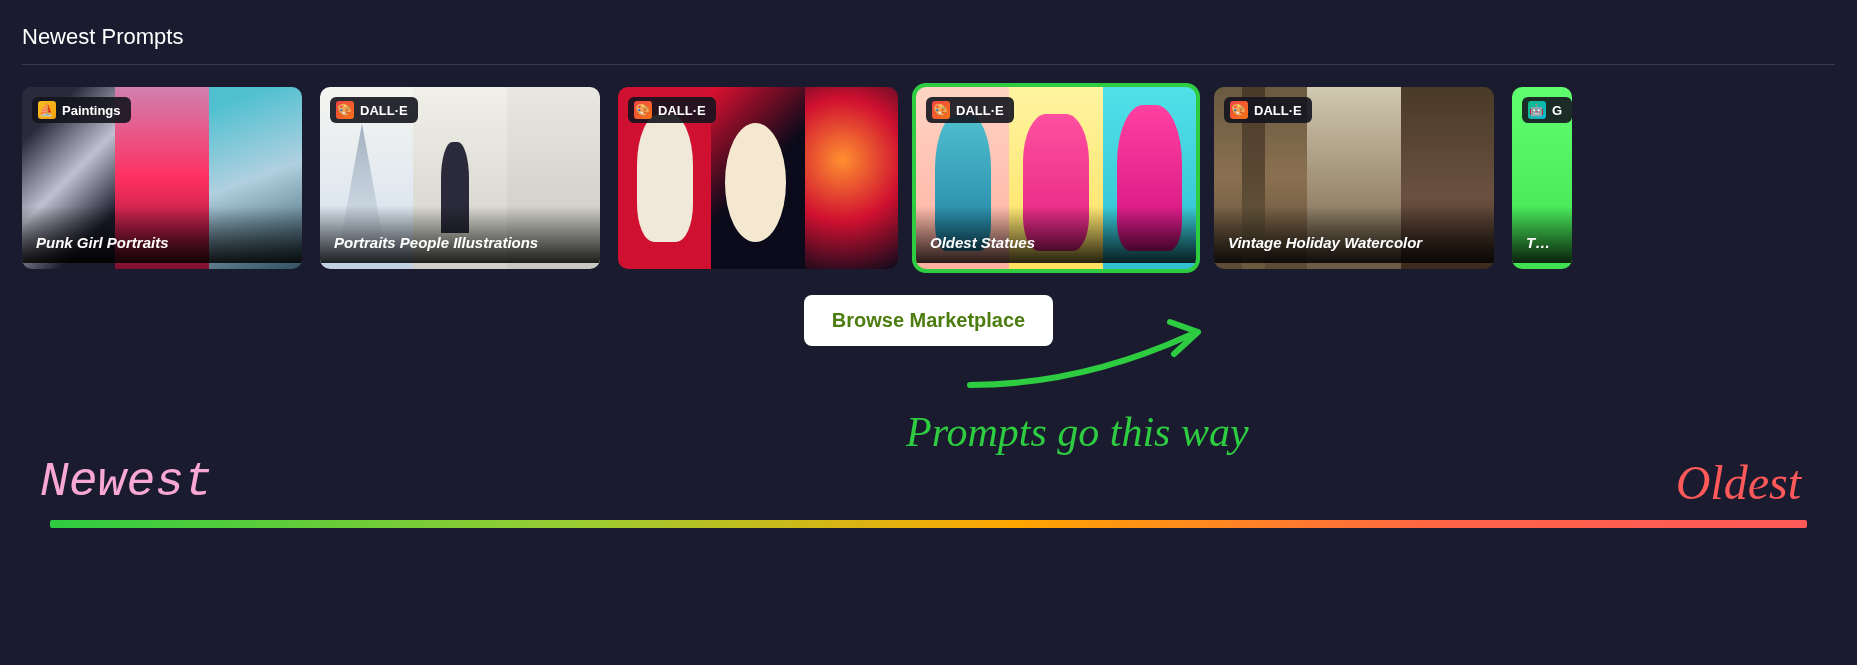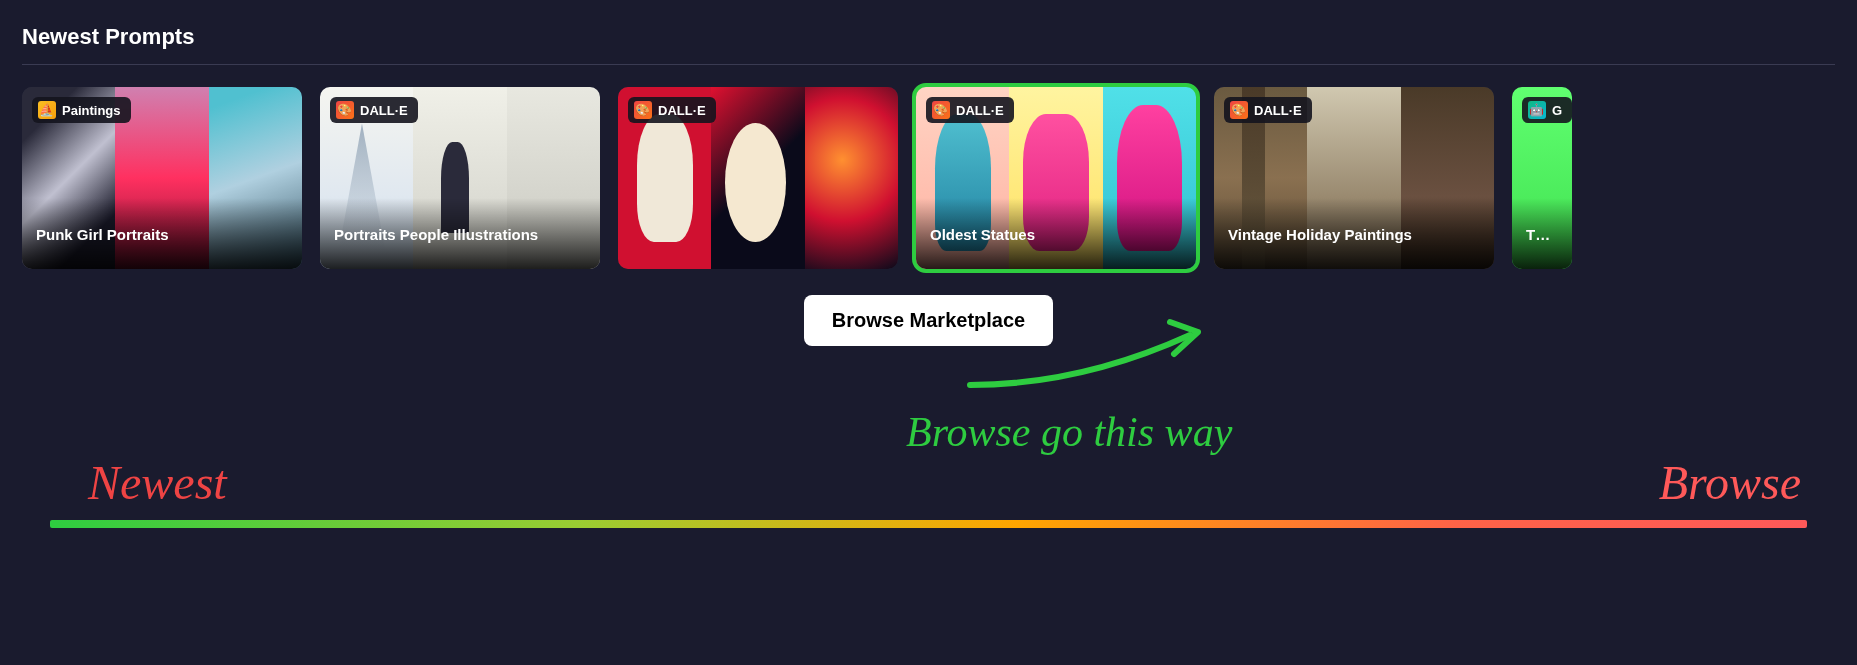--- a/index.html
+++ b/index.html
@@ -7,21 +7,21 @@
     background: #1a1b2e;
     font-family: -apple-system, BlinkMacSystemFont, 'Segoe UI', sans-serif;
     color: #fff;
     width: 1857px;
     height: 665px;
     overflow: hidden;
     position: relative;
   }
   .section-title {
     font-size: 22px;
-    font-weight: 700;
+    font-weight: 400;
     padding: 24px 22px 14px;
   }
   .divider {
     height: 1px;
     background: #3a3b52;
     margin: 0 22px;
   }
   .card-row {
     display: flex;
     gap: 18px;
@@ -70,34 +70,35 @@
     align-items: center;
     justify-content: center;
     border-radius: 3px;
     font-size: 12px;
   }
   .badge-icon.midjourney { background: linear-gradient(135deg,#fbbf24,#f59e0b); }
   .badge-icon.dalle { background: linear-gradient(135deg,#ef4444,#f97316); }
   .badge-icon.gpt { background: linear-gradient(135deg,#10b981,#06b6d4); }
   .card-title {
     position: absolute;
-    bottom: 0;
+    bottom: 6px;
     left: 0;
     right: 0;
     background: linear-gradient(transparent, rgba(0,0,0,0.85));
-    padding: 28px 14px 26px;
+    padding: 28px 14px 12px;
     font-size: 15px;
     font-weight: 700;
     white-space: nowrap;
     overflow: hidden;
     text-overflow: ellipsis;
+    font-style: italic;
   }
   .browse-btn {
     background: #fff;
-    color: #000000;
+    color: #4d7c0f;
     border: none;
     border-radius: 8px;
     padding: 14px 28px;
     font-size: 20px;
     font-weight: 700;
     cursor: pointer;
     display: block;
     margin: 4px auto 0;
   }
   .annotation-arrow {
@@ -111,25 +112,24 @@
     left: 906px;
     color: #2ecc40;
     font-family: 'Brush Script MT', cursive;
     font-size: 42px;
     font-style: italic;
   }
   .newest-label {
     position: absolute;
     top: 455px;
     left: 40px;
-    color: #ef4444;
-    font-family: Liberation Serif, serif;
+    color: #f9a8d4;
+    font-family: Liberation Mono, monospace;
     font-size: 48px;
     font-style: italic;
-    margin-left: 48px;
   }
   .oldest-label {
     position: absolute;
     top: 455px;
     right: 56px;
     color: #ff5959;
     font-family: 'Brush Script MT', cursive;
     font-size: 48px;
     font-style: italic;
   }
@@ -231,21 +231,21 @@
   <div class="card">
     <div class="card-art">
       <div class="art-vintage-1"></div>
         <div class="art-vintage-2"></div>
         <div class="art-vintage-3"></div>
     </div>
     <div class="badge">
       <span class="badge-icon dalle">🎨</span>
       <span>DALL·E</span>
     </div>
-    <div class="card-title">Vintage Holiday Paintings</div>
+    <div class="card-title">Vintage Holiday Watercolor</div>
   </div>
 
   <div class="card" style="width:60px;">
     <div class="card-art">
       <div class="art-gpt"></div>
     </div>
     <div class="badge">
       <span class="badge-icon gpt">🤖</span>
       <span>G</span>
     </div>
@@ -254,16 +254,16 @@
 
 </div>
 
 <button class="browse-btn">Browse Marketplace</button>
 
 <svg class="annotation-arrow" width="260" height="90" viewBox="0 0 260 90">
   <path d="M 10 75 Q 120 75 230 25" stroke="#2ecc40" stroke-width="6" fill="none" stroke-linecap="round"></path>
   <path d="M 210 12 L 238 22 L 214 44" stroke="#2ecc40" stroke-width="6" fill="none" stroke-linecap="round" stroke-linejoin="round"></path>
 </svg>
 
-<div class="annotation-text">Browse go this way</div>
+<div class="annotation-text">Prompts go this way</div>
 <div class="newest-label">Newest</div>
-<div class="oldest-label">Browse</div>
+<div class="oldest-label">Oldest</div>
 <div class="gradient-bar"></div>
 
 </body></html>

